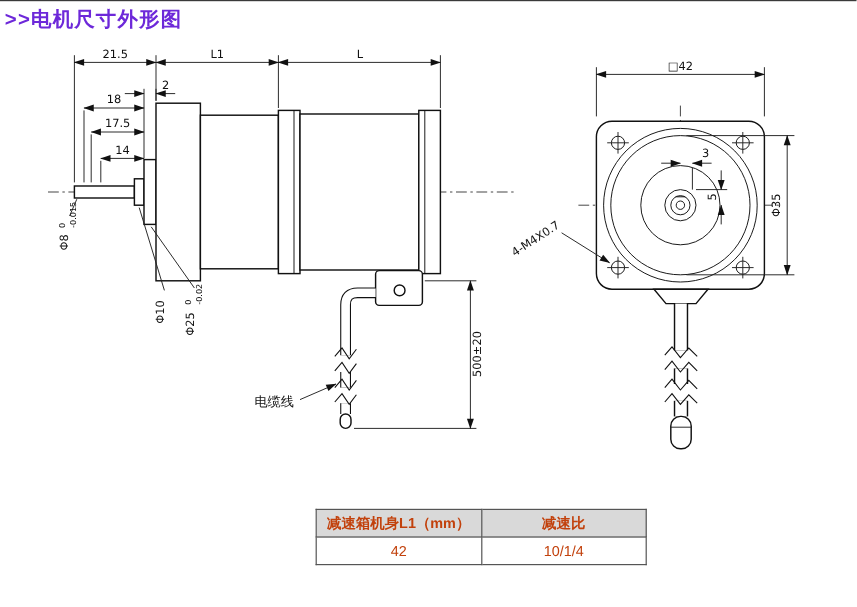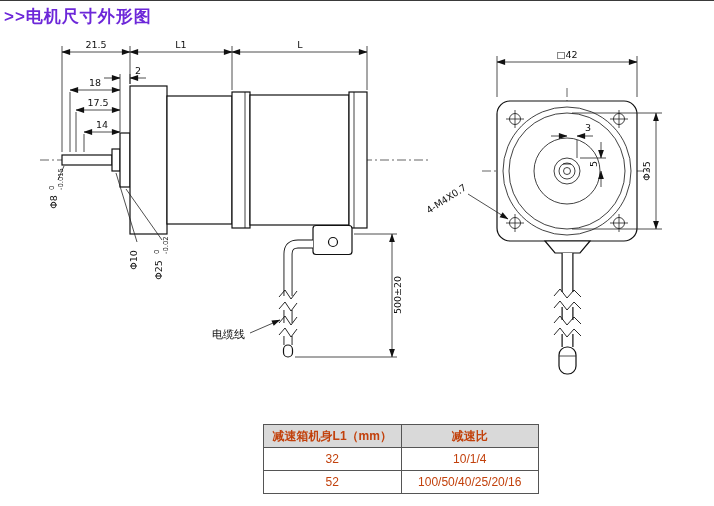--- a/index.html
+++ b/index.html
@@ -216,22 +216,18 @@
 
   <table class="spec-table">
     <thead>
       <tr>
         <th>减速箱机身L1（mm）</th>
         <th>减速比</th>
       </tr>
     </thead>
     <tbody>
       <tr>
-        <td>32</td>
+        <td>42</td>
         <td>10/1/4</td>
-      </tr>
-      <tr>
-        <td>52</td>
-        <td>100/50/40/25/20/16</td>
       </tr>
     </tbody>
   </table>
 </div>
 
 </body></html>

